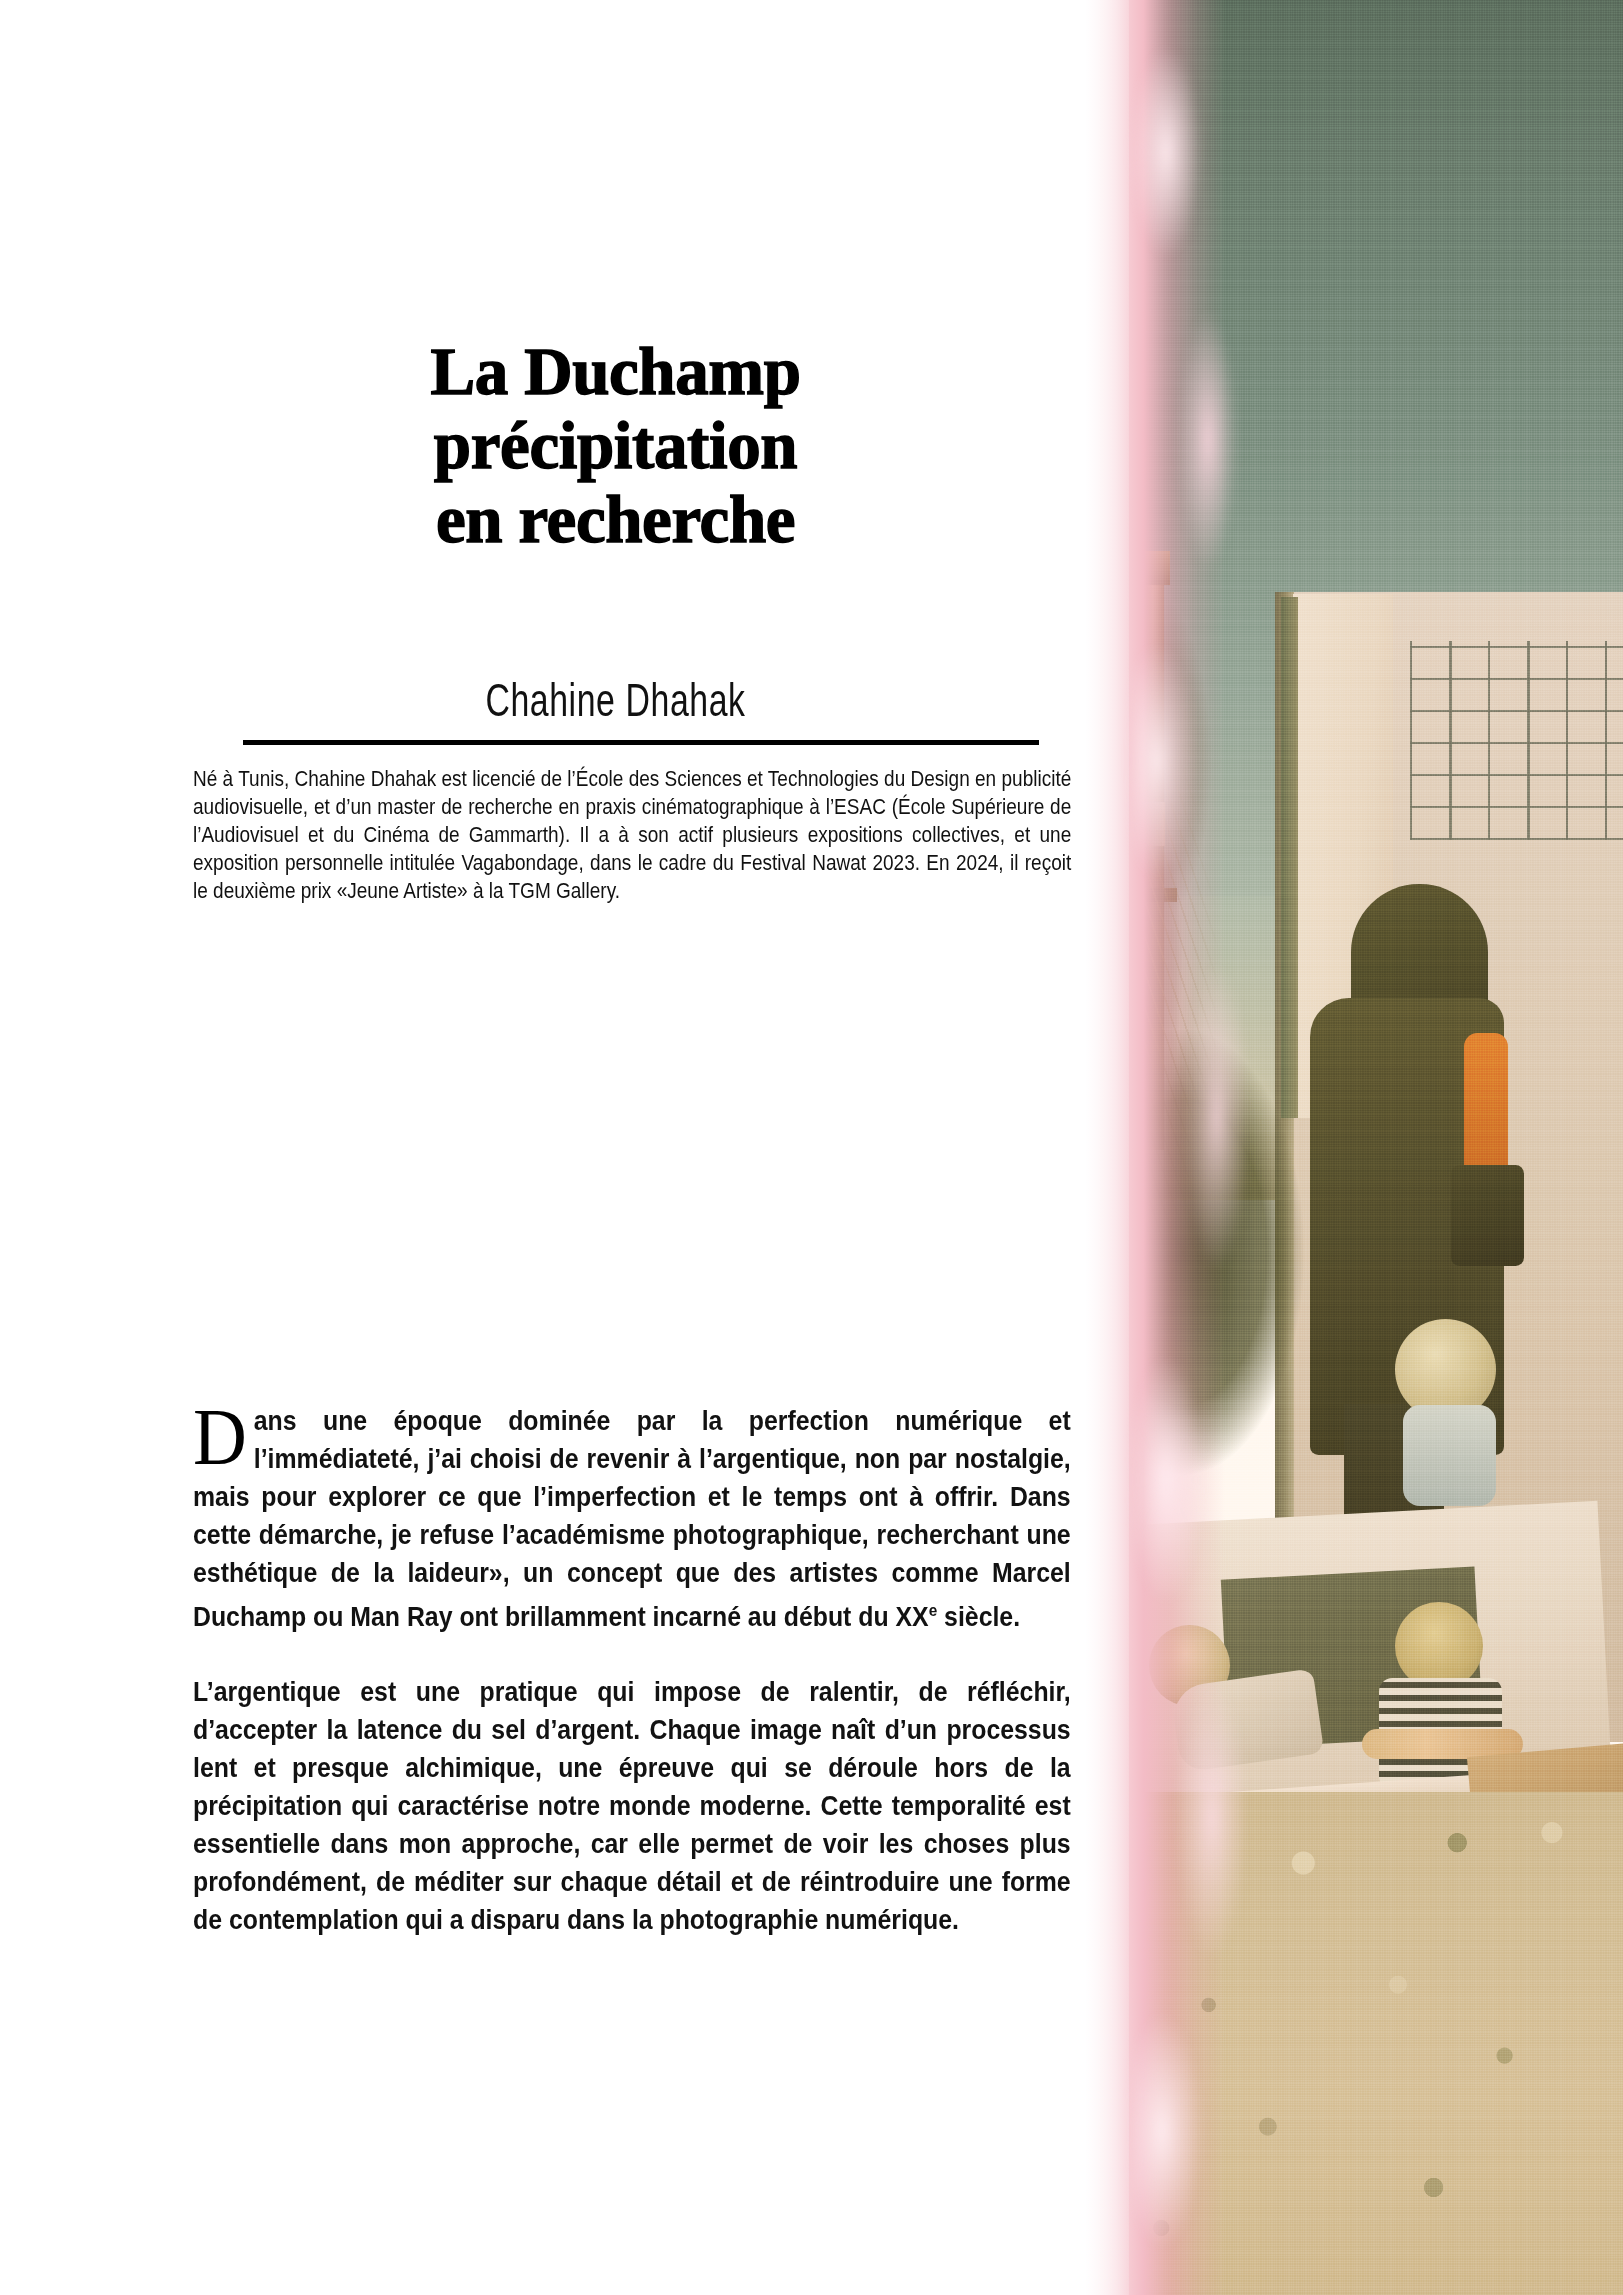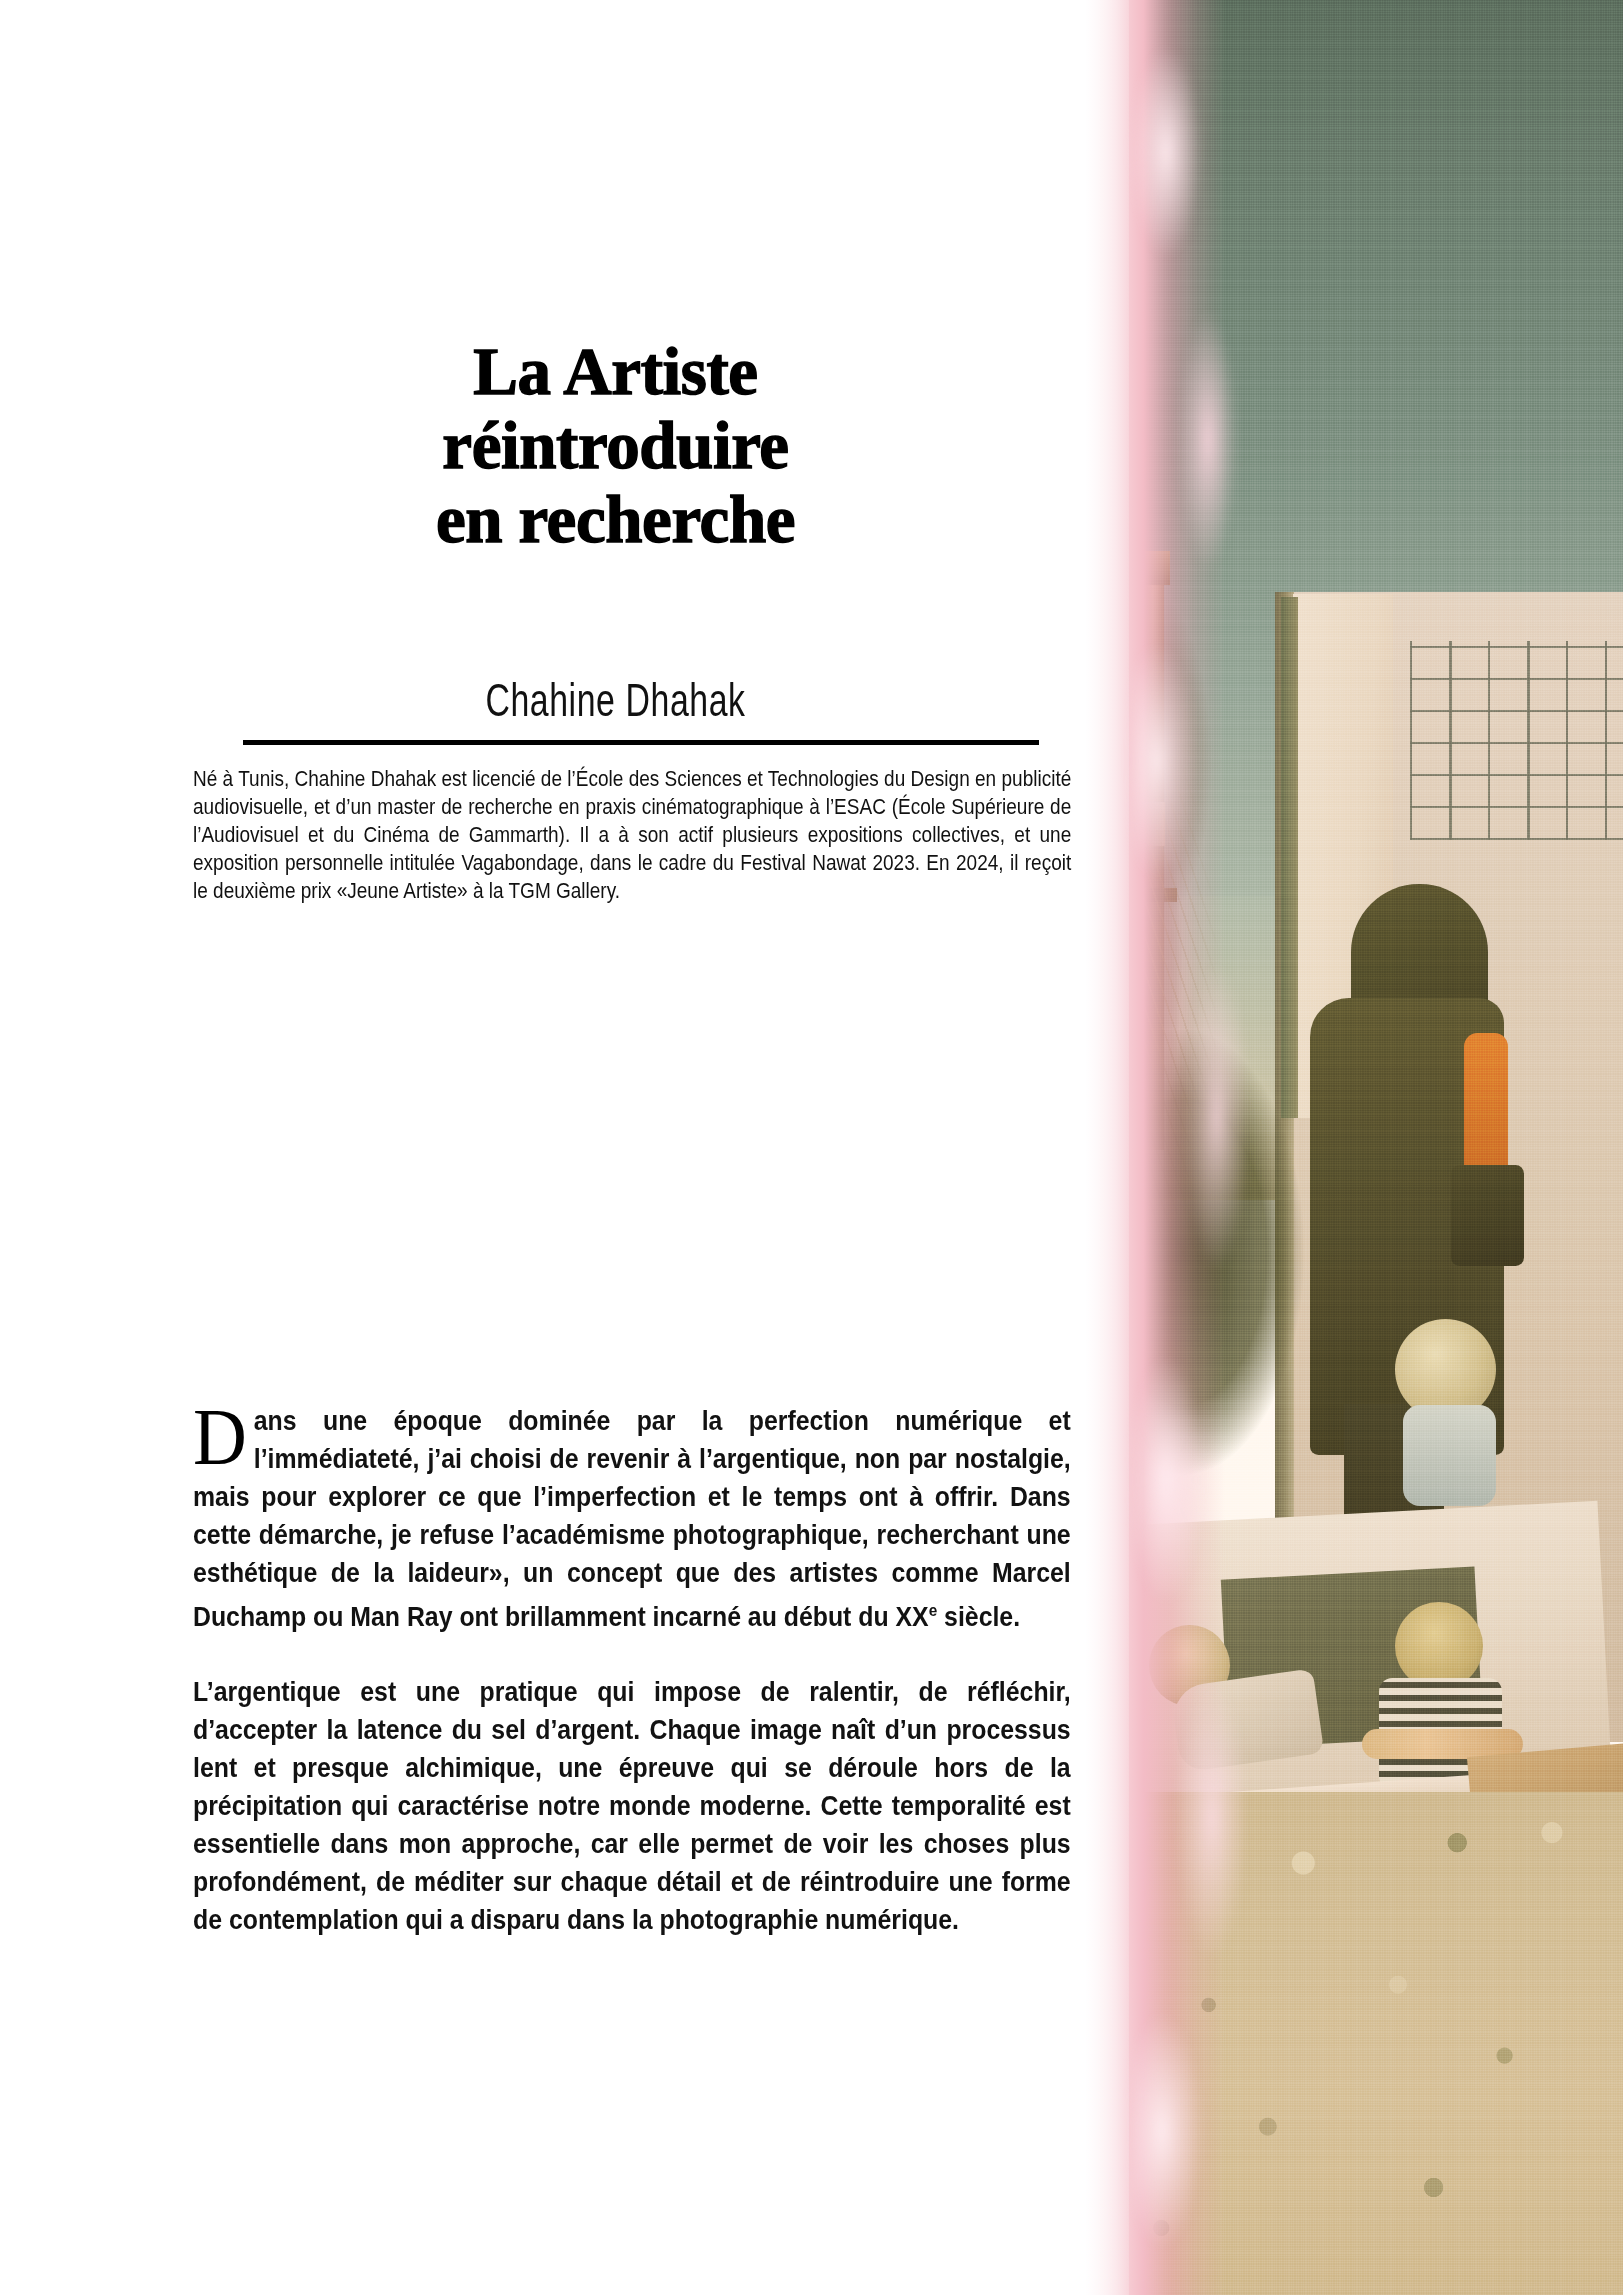--- a/index.html
+++ b/index.html
@@ -341,22 +341,22 @@
     <div class="ph-grain"></div>
     <div class="ph-edge"></div>
     <div class="ph-edge-feather"></div>
     <div class="ph-edge-white"></div>
   </div>
 </div>
 
 <div id="text-col">
 
   <div class="title-block">
-    <div class="title-line">La Artiste</div>
-    <div class="title-line">réintroduire</div>
+    <div class="title-line">La Duchamp</div>
+    <div class="title-line">précipitation</div>
     <div class="title-line">en recherche</div>
   </div>
 
   <div class="byline">Chahine Dhahak</div>
 
   <div class="rule"></div>
 
   <div class="bio">Né à Tunis, Chahine Dhahak est licencié de l’École des Sciences et Technologies du Design en publicité audiovisuelle, et d’un master de recherche en praxis cinématographique à l’ESAC (École Supérieure de l’Audiovisuel et du Cinéma de Gammarth). Il a à son actif plusieurs expositions collectives, et une exposition personnelle intitulée Vagabondage, dans le cadre du Festival Nawat 2023. En 2024, il reçoit le deuxième prix «Jeune Artiste» à la TGM Gallery.</div>
 
   <div class="body-wrap">

